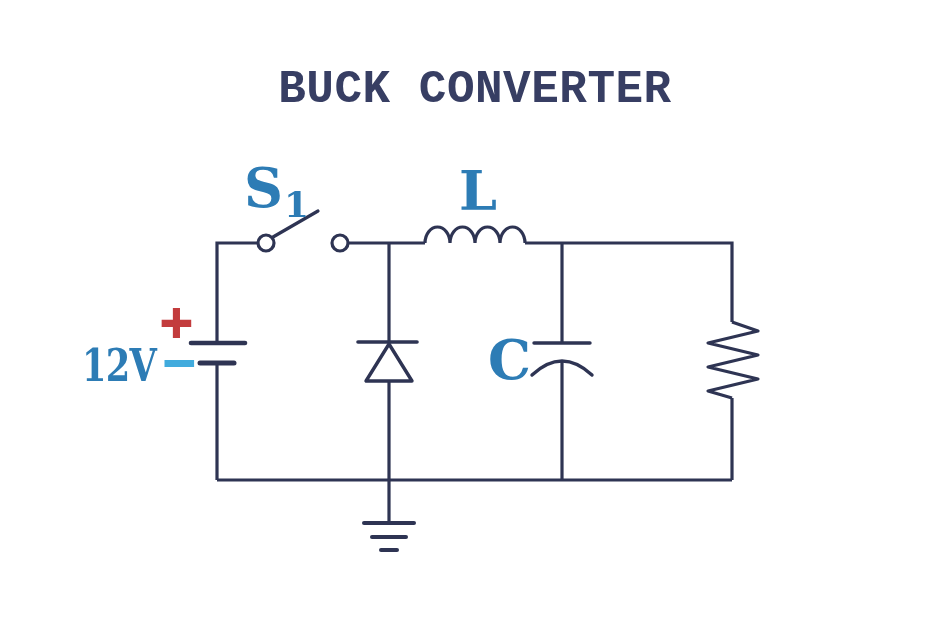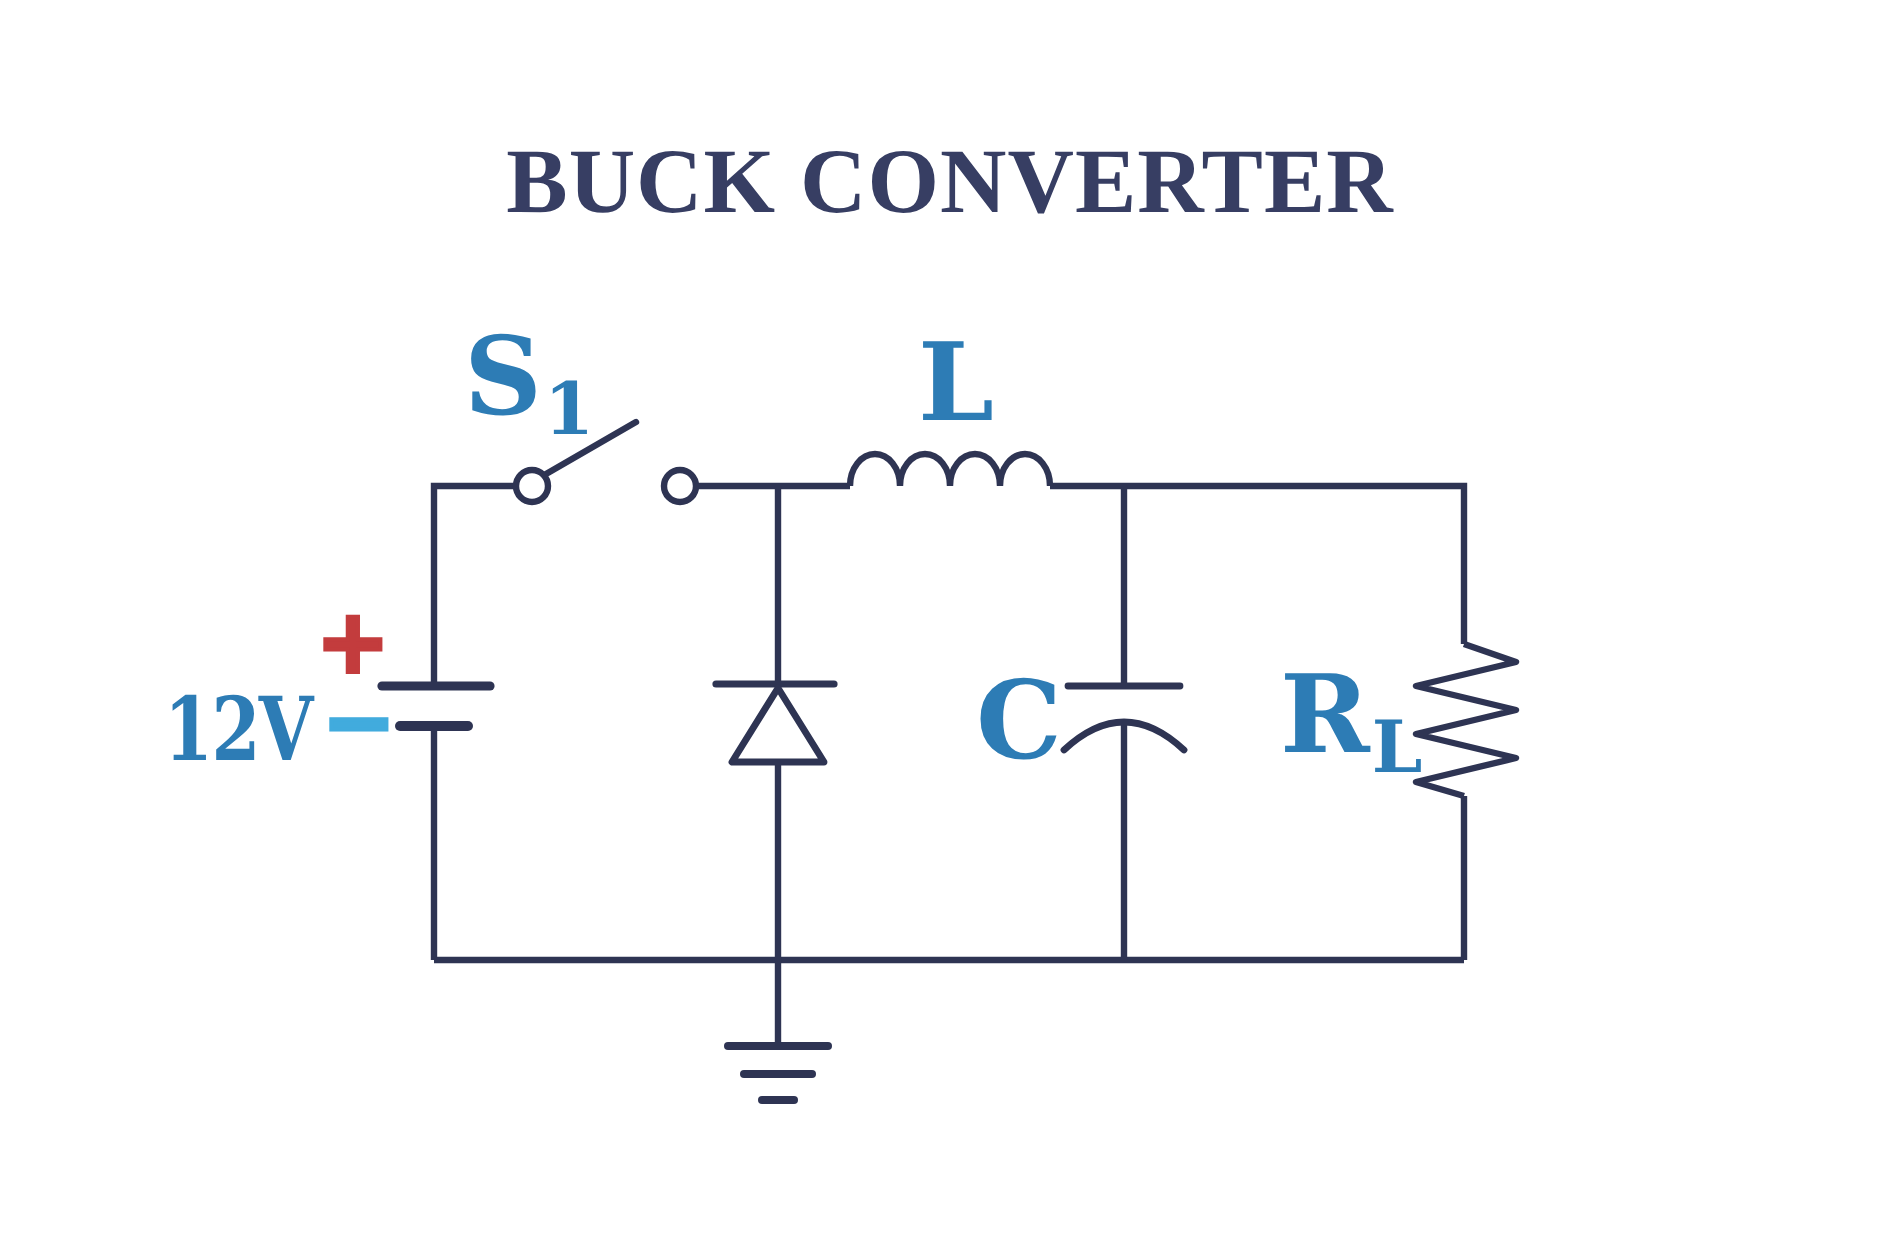--- a/index.html
+++ b/index.html
@@ -10,21 +10,21 @@
     background: #ffffff;
     overflow: hidden;
     font-family: "DejaVu Serif", serif;
   }
   .title {
     position: absolute;
     left: 0; top: 64px;
     width: 950px;
     margin: 0;
     text-align: center;
-    font-family: Liberation Serif, serif;
+    font-family: Liberation Mono, monospace;
     font-weight: 700;
     font-size: 46px;
     letter-spacing: 0.5px;
     color: #373e63;
   }
   svg.circuit { position: absolute; left: 0; top: 0; }
   .lbl {
     position: absolute;
     font-family: "DejaVu Serif", serif;
     font-weight: 700;
@@ -104,28 +104,27 @@
 
     <path stroke-linejoin="round" d="M732,322 L758,331 L708,343 L758,355 L708,367 L758,379 L708,391 L732,398"></path>
 
     <g stroke-linecap="round">
       <path stroke-width="4" d="M364,523 H414"></path>
       <path stroke-width="4" d="M372,537 H406"></path>
       <path stroke-width="4" d="M381,550 H397"></path>
     </g>
   </svg>
 
-  <span class="lbl" style="left:232px; top:161px;"><span>S</span><span class="sub">1</span></span>
+  <span class="lbl" style="left:244px; top:161px;"><span>S</span><span class="sub">1</span></span>
 
   <span class="lbl" style="left:459px; top:164px;"><span>L</span></span>
 
 
   <span class="lbl" style="left:488px; top:333px;"><span>C</span></span>
 
-  <span class="lbl" style="left:640px; top:330px;"><span>R</span><span class="sub">L</span></span>
 
   <span class="lbl lbl-voltage" style="left:82px; top:344px;">12V</span>
 
   <span class="sign sign-plus" style="left:158px; top:300px;">+</span>
 
   <span class="sign sign-minus" style="left:161px; top:340px;">−</span>
 
 </div>
 
 </body></html>

